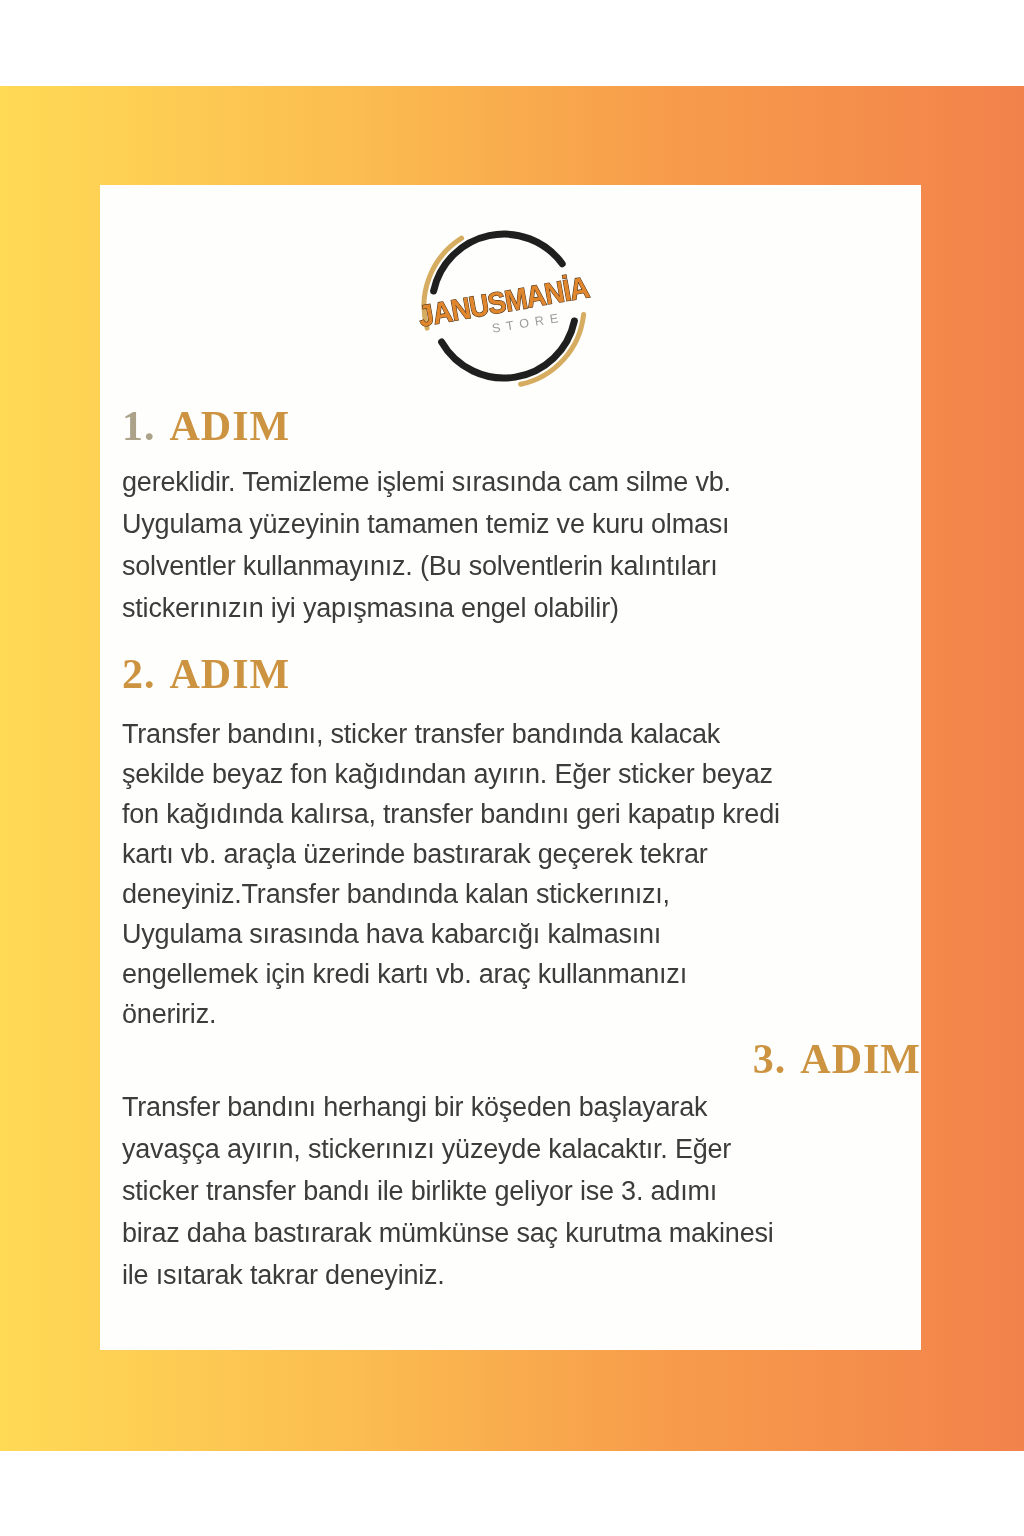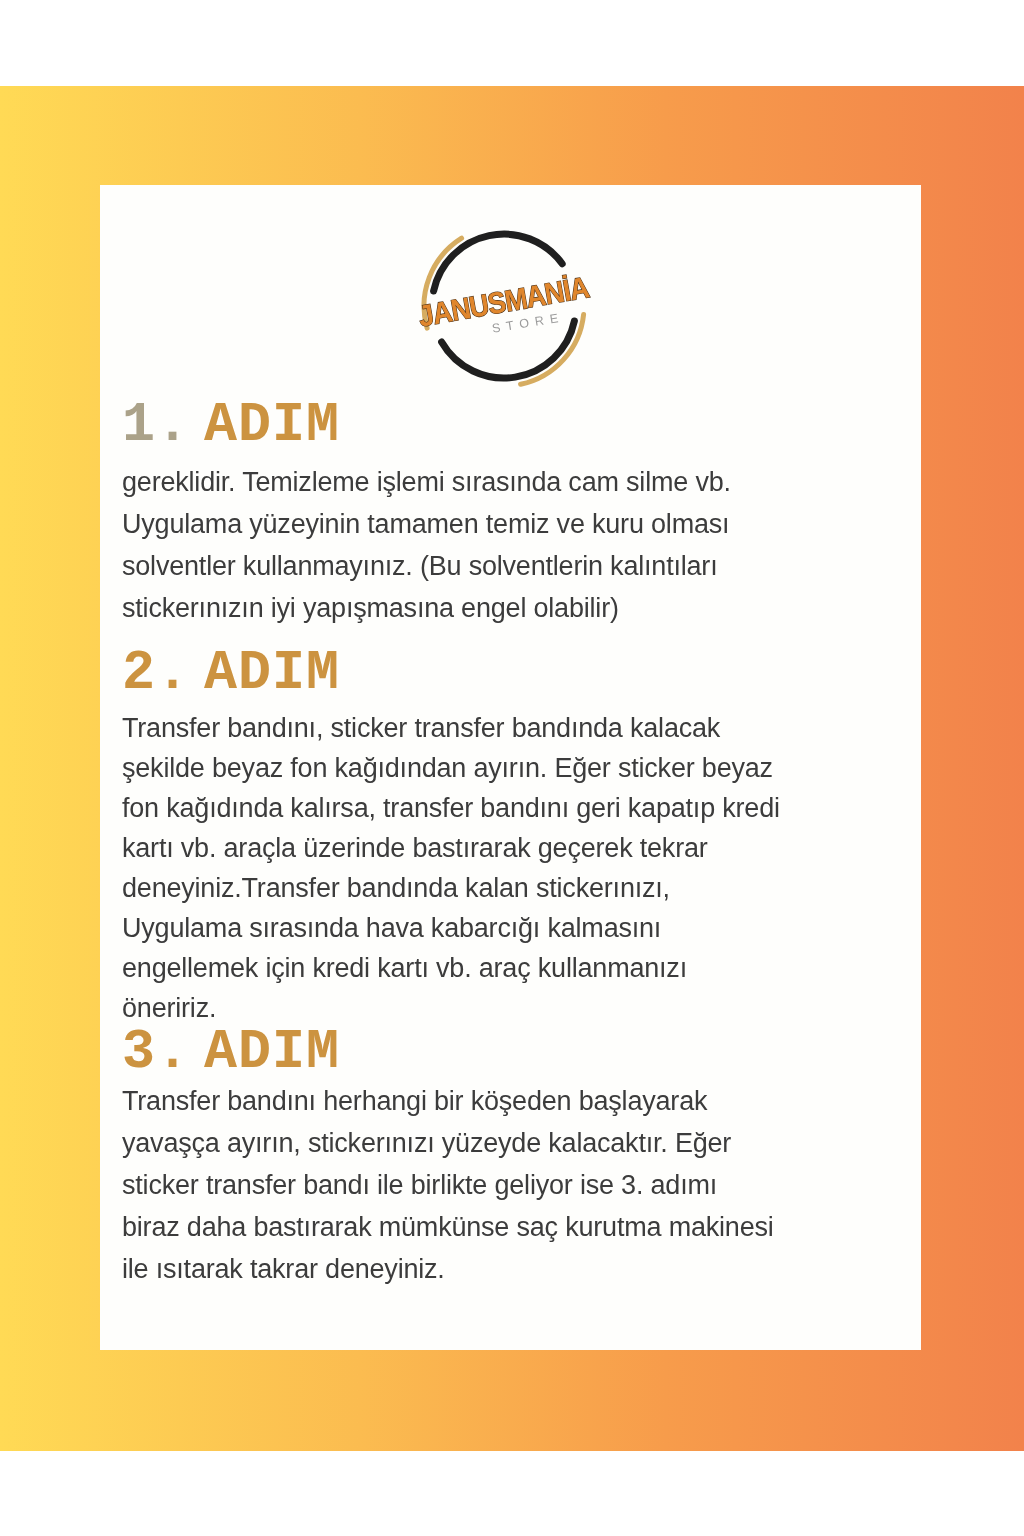--- a/index.html
+++ b/index.html
@@ -46,42 +46,42 @@
   .store-text {
     font-family: "Liberation Sans", sans-serif;
     font-size: 12.5px;
     letter-spacing: 6px;
     fill: var(--logo_subtitle, #9B9B9B);
   }
 
   section { padding-left: 22px; }
 
   h2 {
-    font-family: Liberation Mono, monospace;
+    font-family: Liberation Serif, serif;
     font-weight: bold;
-    font-size: 55px;
+    font-size: 42px;
     line-height: 46px;
     letter-spacing: 1px;
     color: var(--heading, #CC9340);
     margin: 0;
   }
   h2 .num { margin-right: 14px; }
   #section-1 h2 .num { color: var(--heading_number_muted, #ABA289); }
   #section-1 h2 { margin-top: 10px; }
   #section-2 h2 { margin-top: 22px; }
-  #section-3 h2 { margin-top: 2px; }
+  #section-3 h2 { margin-top: 2px; text-align: right; }
 
   p.copy {
     margin: 12px 0 0;
     font-size: 27px;
     line-height: 42px;
     letter-spacing: -0.2px;
     color: var(--body_text, #3C3C3C);
   }
-  #section-2 p.copy { margin-top: 11px; line-height: 40px; }
+  #section-2 p.copy { margin-top: 17px; line-height: 40px; }
   #section-3 p.copy { margin-top: 4px; }
   .line { display: block; white-space: pre; }
 </style>
 </head>
 <body>
 
 <div class="page">
 
   <div class="bg-band"></div>
 

